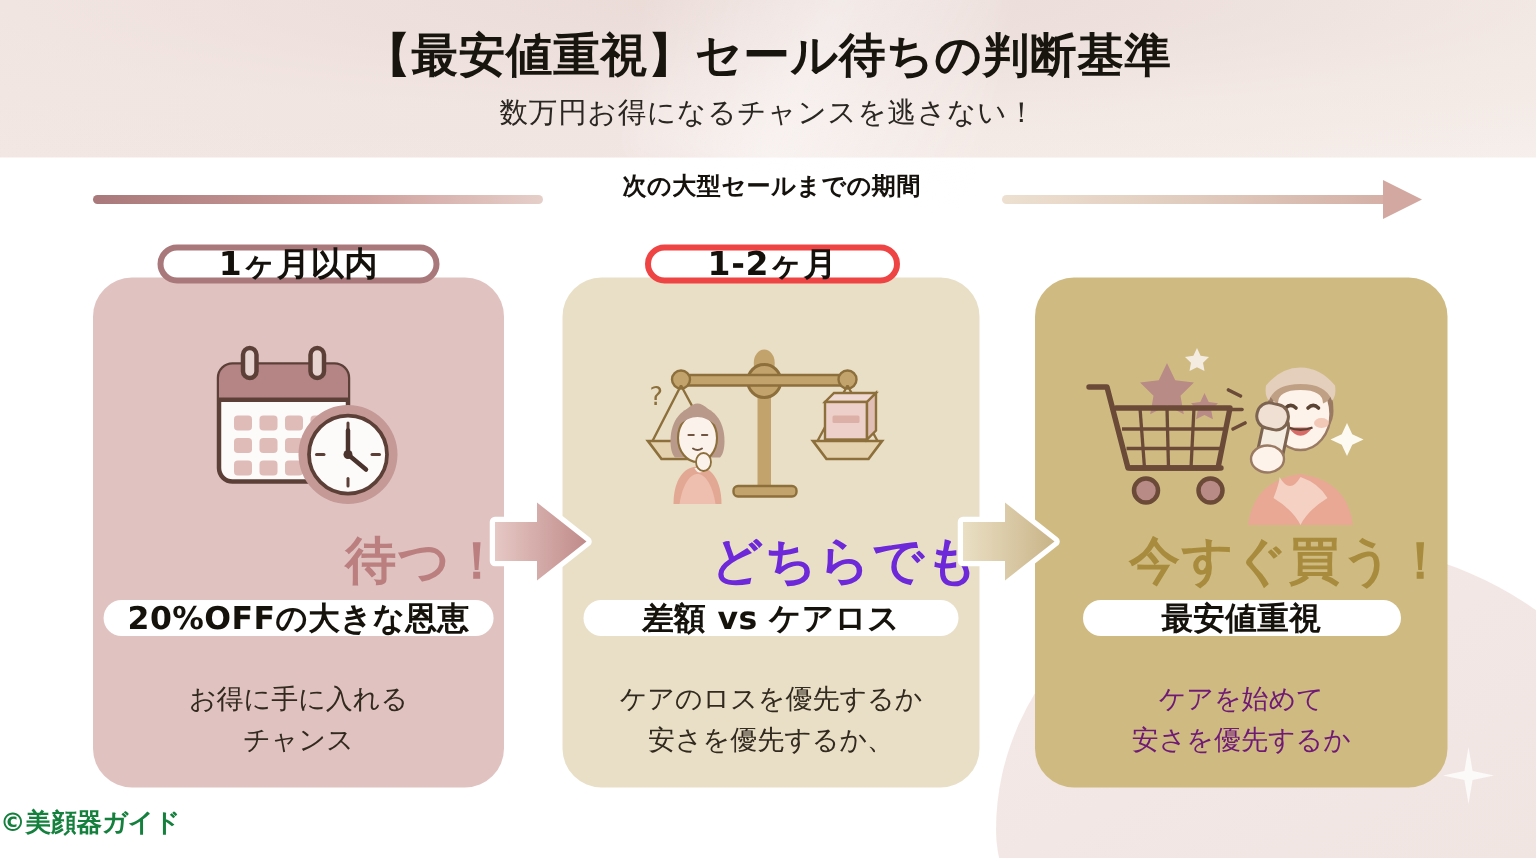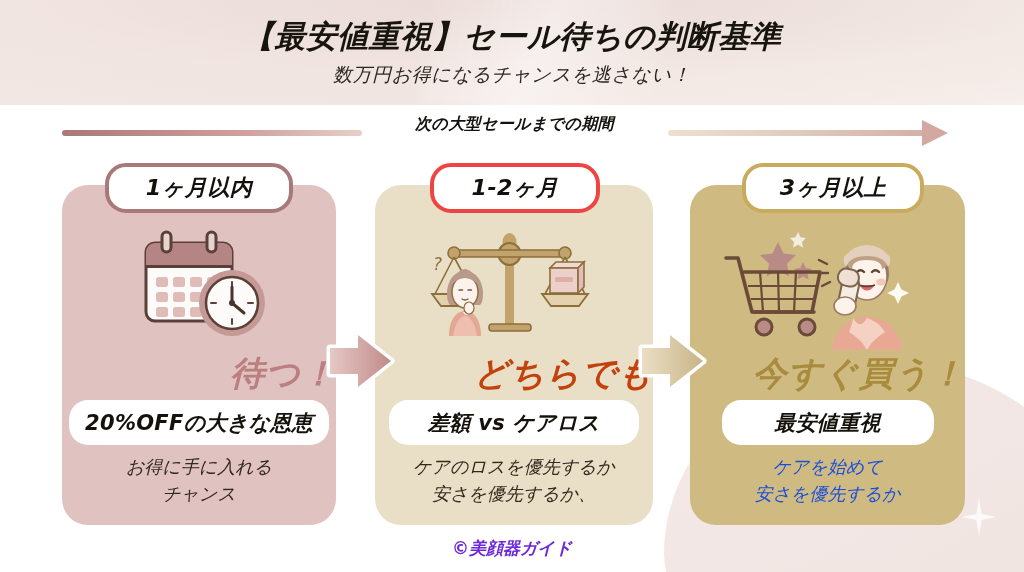--- a/index.html
+++ b/index.html
@@ -1,21 +1,21 @@
 <!DOCTYPE html>
 <html><head>
 <meta charset="utf-8">
 <style>
   html,body{margin:0;padding:0;}
   body{
     width:1024px;height:572px;overflow:hidden;
     font-family:"DejaVu Sans","Liberation Sans",sans-serif;
     background:#ffffff;position:relative;
   }
-  #stage{position:absolute;inset:0;overflow:hidden;background:#ffffff;font-style:italic;}
+  #stage{position:absolute;inset:0;overflow:hidden;background:#ffffff;}
 
   
   .header-band{
     position:absolute;left:0;top:0;width:1024px;height:105px;
     background:
       radial-gradient(120% 160% at 52% 0%, rgba(232,216,212,.85) 0%, rgba(240,228,224,.55) 45%, rgba(245,236,232,0) 75%),
       linear-gradient(100deg,#f3e7e4 0%,#f2e6e3 40%,#f5ece8 62%,#f6efeb 100%);
   }
   .header-band:after{
     content:"";position:absolute;left:430px;top:-30px;width:230px;height:150px;
@@ -72,75 +72,75 @@
   
   .card{
     position:absolute;top:185px;height:340px;border-radius:26px;
   }
   .card-1{left:62px;width:274px;background:#e0c3c1;}
   .card-2{left:375px;width:278px;background:#e9dfc6;}
   .card-3{left:690px;width:275px;background:#cfbb82;}
 
   
   .badge{
-    position:absolute;top:163px;height:50px;border-radius:21px;
+    position:absolute;top:163px;height:26px;border-radius:21px;
     background:#ffffff;display:flex;align-items:center;justify-content:center;
     font-size:22px;font-weight:bold;color:#14110c;white-space:nowrap;
     box-sizing:border-box;z-index:6;letter-spacing:.5px;
   }
   .badge-1{left:105px;width:188px;border:4px solid #a9787a;}
   .badge-2{left:430px;width:170px;border:4px solid #ef4444;}
   .badge-3{left:742px;width:182px;border:4px solid #c9ab5d;}
 
   
   .illus{
     position:absolute;top:38px;left:0;width:100%;height:128px;
     display:flex;align-items:center;justify-content:center;
   }
 
   
   .card-headline{
     position:absolute;top:166px;left:0;width:100%;text-align:right;
     font-size:34px;font-weight:bold;white-space:nowrap;letter-spacing:1px;
   }
   .hl-1{color:#bb7f80;}
-  .hl-2{color:#c2410c;}
+  .hl-2{color:#6d28d9;}
   .hl-3{color:#a88b3c;}
 
   
   .key-pill{
     position:absolute;top:215px;left:50%;transform:translateX(-50%);
-    height:45px;border-radius:19px;background:#ffffff;
+    height:24px;border-radius:19px;background:#ffffff;
     display:flex;align-items:center;justify-content:center;
     font-size:21px;font-weight:bold;color:#15120c;white-space:nowrap;
     padding:0 16px;box-sizing:border-box;letter-spacing:.3px;
   }
   .kp-1{min-width:252px;}
   .kp-2{min-width:250px;}
   .kp-3{min-width:212px;}
 
   
   .card-desc{
     position:absolute;top:268px;left:0;width:100%;text-align:center;
     font-size:18px;line-height:27px;color:#32291f;font-weight:500;
   }
-  .card-3 .card-desc{color:#1d4ed8;}
+  .card-3 .card-desc{color:#701a75;}
   .card-desc span{display:block;white-space:nowrap;}
 
   
   .conn{
     position:absolute;top:330px;width:78px;height:62px;z-index:7;
   }
   .conn-1{left:322px;}
   .conn-2{left:634px;}
 
   
   .footer{
-    position:absolute;left:0;top:537px;width:1024px;text-align:center;
-    font-size:17px;font-weight:bold;color:#6d28d9;white-space:nowrap;
+    position:absolute;left:0;top:537px;width:1024px;text-align:left;
+    font-size:17px;font-weight:bold;color:#15803d;white-space:nowrap;
   }
 </style>
 </head>
 <body>
 
 <div id="stage">
 
   <div class="bg-blob"></div>
   <div class="sparkle sparkle-a"></div>
   <div class="sparkle sparkle-b"></div>
@@ -296,21 +296,20 @@
         </g>
       </svg>
     </div>
     <div class="card-headline hl-3">今すぐ買う！</div>
     <div class="key-pill kp-3">最安値重視</div>
     <div class="card-desc">
       <span>ケアを始めて</span>
       <span>安さを優先するか</span>
     </div>
   </div>
-  <div class="badge badge-3">3ヶ月以上</div>
 
   <div class="conn conn-1">
     <svg width="78" height="62" viewBox="0 0 78 62">
       <defs>
         <linearGradient id="gpink" x1="0" y1="0" x2="1" y2="0">
           <stop offset="0" stop-color="#e6c8c4"></stop>
           <stop offset="1" stop-color="#c08b8a"></stop>
         </linearGradient>
       </defs>
       <path d="M8 18h28V5l33 26-33 26V44H8z" fill="url(#gpink)" stroke="#ffffff" stroke-width="7" stroke-linejoin="round"></path>

